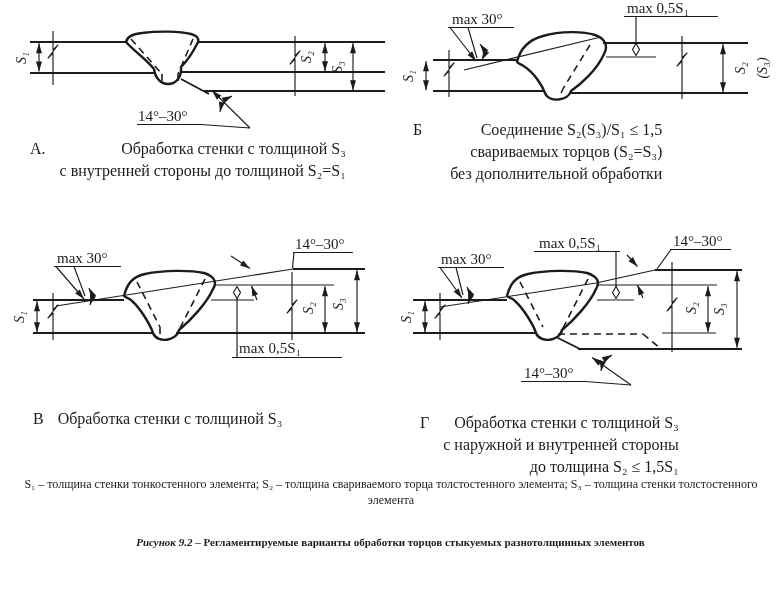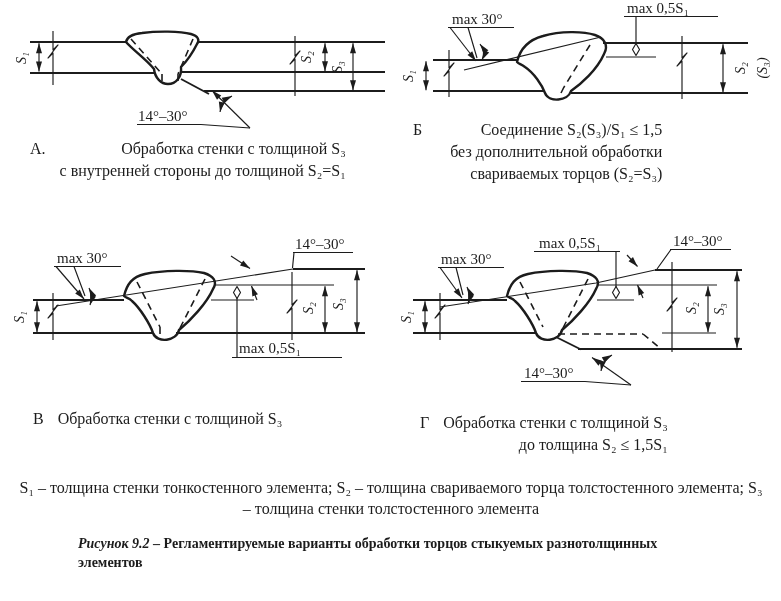--- a/index.html
+++ b/index.html
@@ -11,23 +11,23 @@
   .slabel{font-style:italic;font-size:14px;}
   .plate{stroke:#1c1c1c;stroke-width:1.9;fill:none;}
   .weld{stroke:#1c1c1c;stroke-width:2.4;fill:none;stroke-linejoin:round;}
   .thin{stroke:#1c1c1c;stroke-width:1.15;fill:none;stroke-linejoin:round;}
   .dash{stroke:#1c1c1c;stroke-width:1.6;fill:none;stroke-dasharray:7 5;}
   .cap{position:absolute;display:flex;font-size:16px;line-height:1.38;}
   .cap .lbl{flex:0 0 auto;margin-right:14px;}
   .cap.capb .lbl{margin-right:28px;}
   .cap .lines{display:flex;flex-direction:column;align-items:flex-end;}
   .footnote{position:absolute;left:18px;top:477px;width:746px;text-align:center;
-            font-size:16px;line-height:1.32;}
+            font-size:12px;line-height:1.32;}
   .title{position:absolute;left:0;right:0;top:535px;margin:0 auto;width:625px;
-         font-weight:bold;font-size:14px;line-height:1.35;}
+         text-align:center;font-weight:bold;font-size:11px;line-height:1.35;}
   .title .num{font-style:italic;}
 </style>
 </head>
 <body>
 
 <div id="page">
 
   <svg class="fig" style="left:10px;top:5px" width="380" height="130" viewBox="10 5 380 130">
     <defs>
       <marker id="aha" viewBox="0 0 11 8" refX="10.5" refY="4" markerWidth="11" markerHeight="8" markerUnits="userSpaceOnUse" orient="auto-start-reverse">
@@ -197,36 +197,37 @@
     <span class="lines">
       <span>Обработка стенки с толщиной S₃</span>
       <span>с внутренней стороны до толщиной S₂=S₁</span>
     </span>
   </div>
 
   <div class="cap capb" style="left:413px;top:119px">
     <span class="lbl">Б</span>
     <span class="lines">
       <span>Соединение S₂(S₃)/S₁ ≤ 1,5</span>
+      <span>свариваемых торцов (S₂=S₃)</span>
       <span>без дополнительной обработки</span>
-      <span>свариваемых торцов (S₂=S₃)</span>
     </span>
   </div>
 
   <div class="cap" style="left:33px;top:408px">
     <span class="lbl">В</span>
     <span class="lines">
       <span>Обработка стенки с толщиной S₃</span>
     </span>
   </div>
 
   <div class="cap" style="left:420px;top:412px">
     <span class="lbl">Г</span>
     <span class="lines">
       <span>Обработка стенки с толщиной S₃</span>
+      <span>с наружной и внутренней стороны</span>
       <span>до толщина S₂ ≤ 1,5S₁</span>
     </span>
   </div>
 
   <div class="footnote">S₁ – толщина стенки тонкостенного элемента; S₂ – толщина свариваемого торца толстостенного элемента; S₃ – толщина стенки толстостенного элемента</div>
 
   <div class="title">
     <span class="num">Рисунок 9.2</span>
     <span>– Регламентируемые варианты обработки торцов стыкуемых разнотолщинных элементов</span>
   </div>

